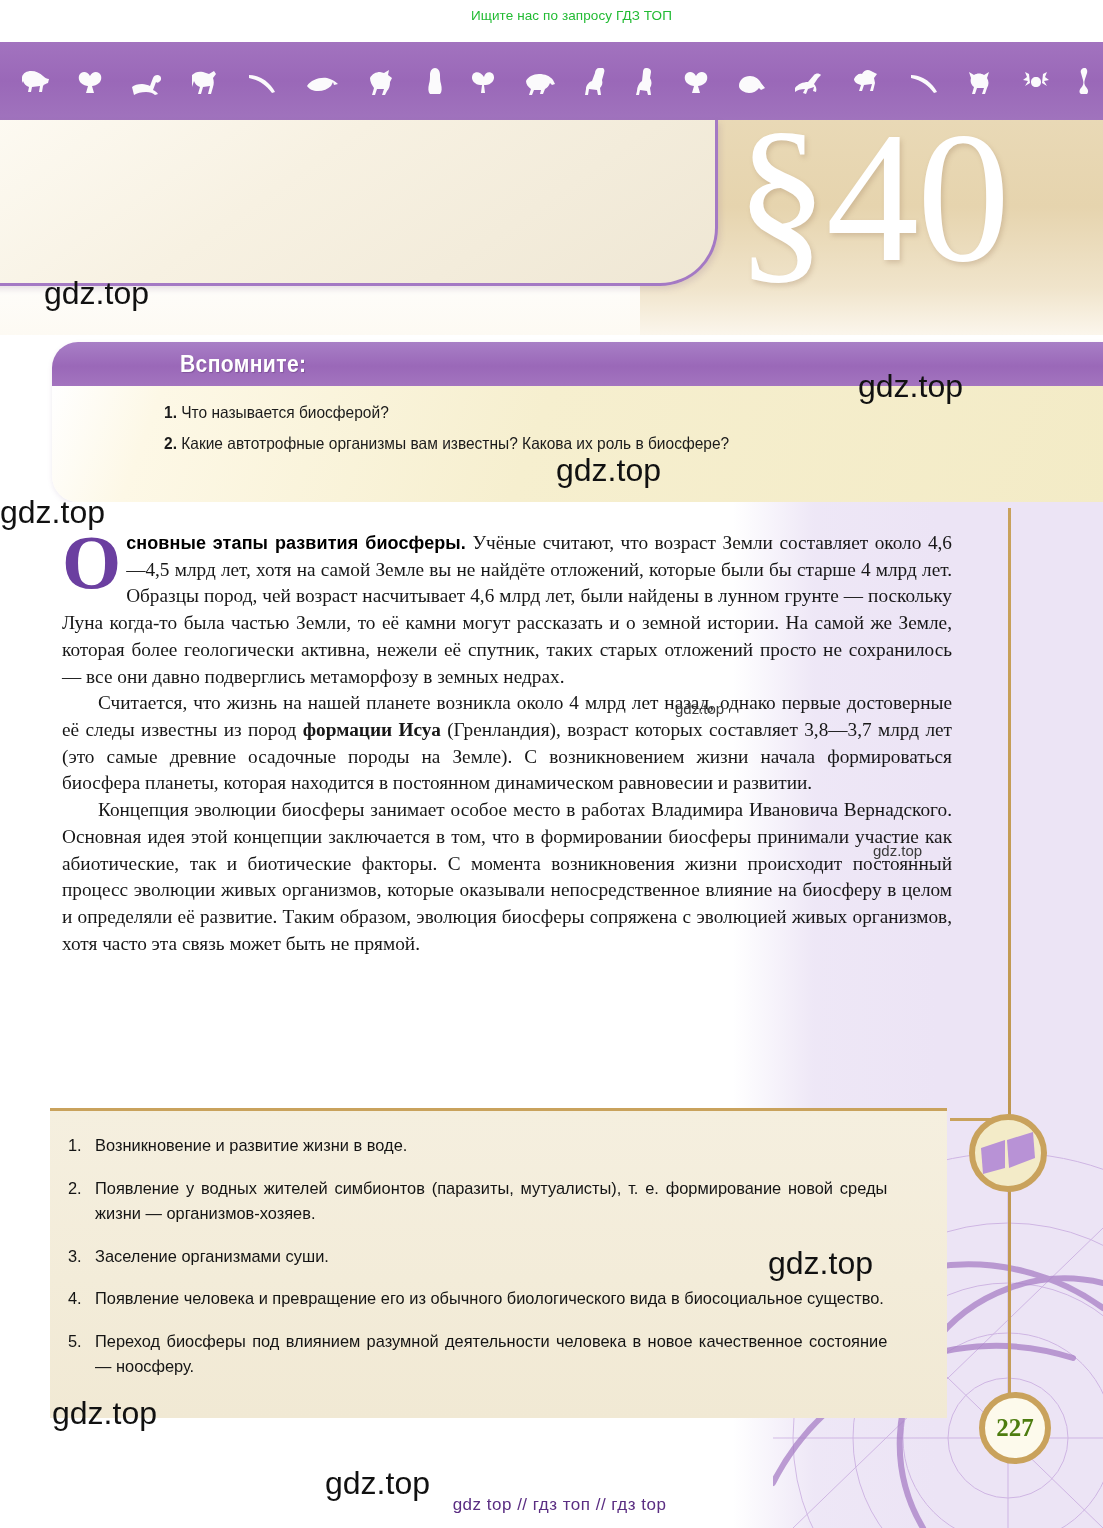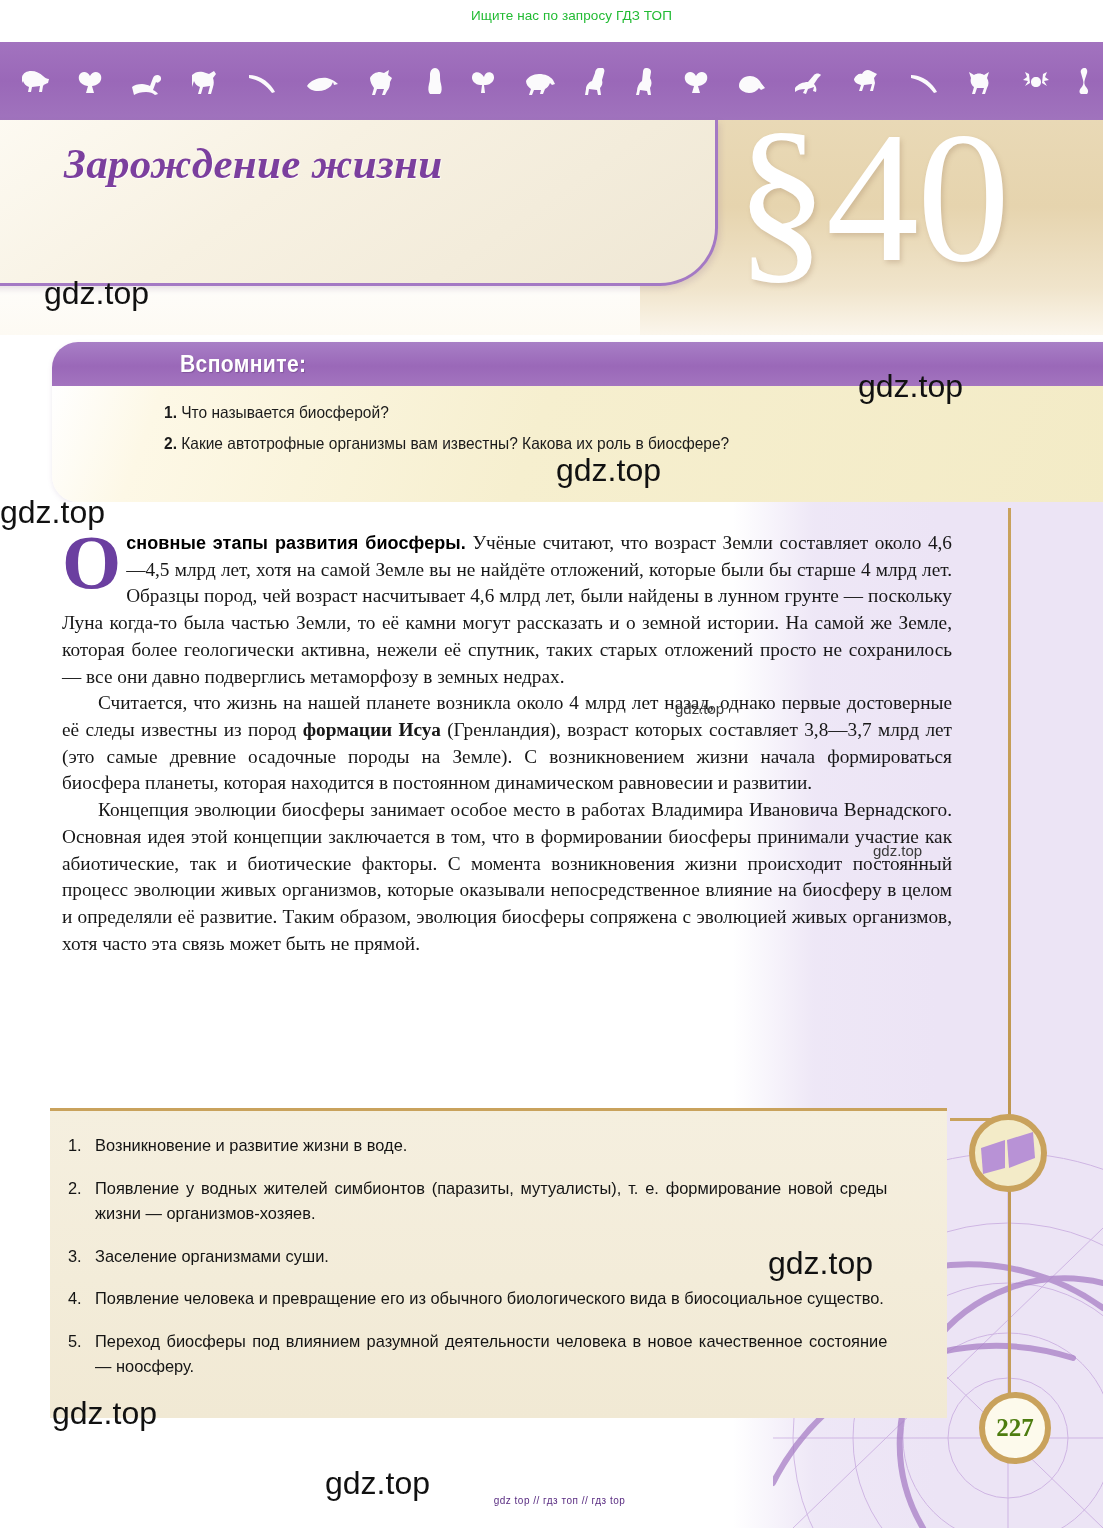--- a/index.html
+++ b/index.html
@@ -183,21 +183,21 @@
     position: absolute;
     font-family: "Liberation Sans", sans-serif;
     color: #111111; white-space: nowrap;
   }
   .wm-small { font-size: 15px; color: #3b3b3b; }
 
   .footer-tags {
     position: absolute; top: 1495px; left: 0; width: 1103px;
     text-align: center;
     font-family: "Liberation Sans", sans-serif;
-    font-size: 10px; color: #5a2d82; letter-spacing: .5px; padding-left: 16px;
+    font-size: 17px; color: #5a2d82; letter-spacing: .5px; padding-left: 16px;
   }
 </style>
 </head>
 <body>
 
 <div class="promo-line">
   <span>Ищите нас по запросу ГДЗ ТОП</span>
 </div>
 
 <div class="animal-band">
@@ -261,21 +261,20 @@
       </svg>
     <svg width="16" height="28" viewBox="0 0 16 28">
         <path d="M8 1C5 1 3 3 4 6l2 7c1 3 0 6-2 8-2 2-2 5 0 6h6c2-2 1-5-1-7-2-2-2-5-1-8l2-6c1-3-1-5-2-5z"></path>
       </svg>
   </div>
 </div>
 
 <div class="header-zone"></div>
 <div class="title-plaque"></div>
 <div class="title-text">
-  <div>Зарождение жизни</div>
 </div>
 <div class="section-number">§40</div>
 
 <div class="recall-box">
   <div class="recall-head">
     <span class="recall-head-title">Вспомните:</span>
   </div>
   <div class="recall-body">
     <div class="recall-item">
       <b>1.</b>

